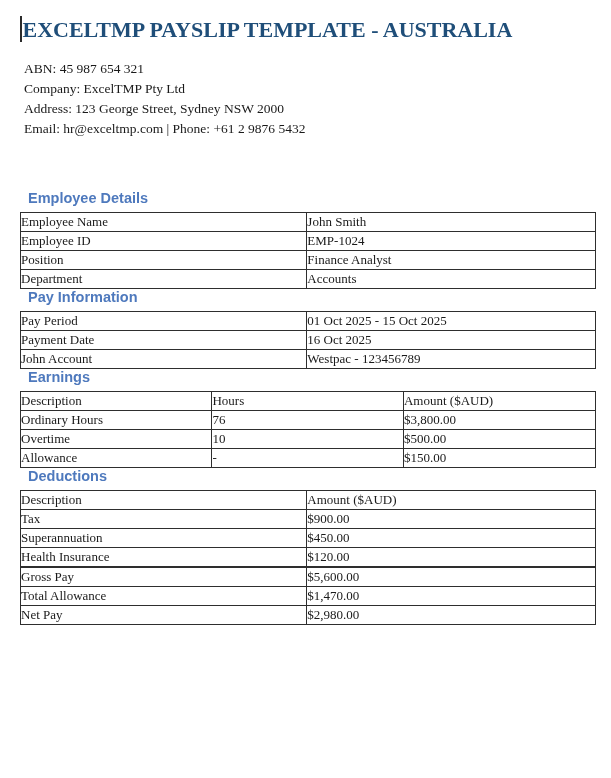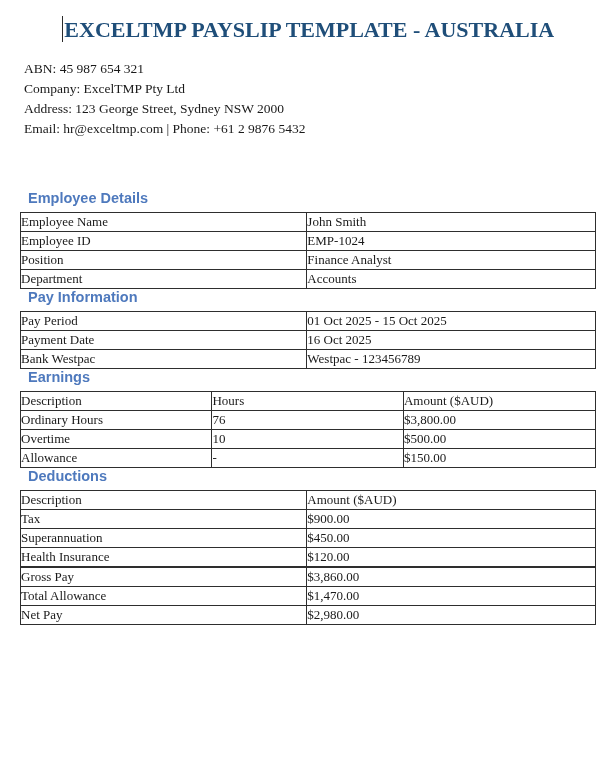--- a/index.html
+++ b/index.html
@@ -15,21 +15,21 @@
     overflow: hidden;
   }
   .page {
     padding: 16px 15px 0 20px;
     box-sizing: border-box;
     width: 611px;
     height: 778px;
   }
   .doc-title {
     margin: 0;
-    text-align: center;
+    text-align: left;
     font-size: 22px;
     line-height: 28px;
     font-weight: bold;
     color: var(--title_blue, #1F4E79);
     font-family: "Liberation Serif", serif;
     white-space: nowrap;
   }
   .caret {
     display: inline-block;
     width: 1.5px;
@@ -129,21 +129,21 @@
       <tbody>
         <tr>
           <td>Pay Period</td>
           <td>01 Oct 2025 - 15 Oct 2025</td>
         </tr>
         <tr>
           <td>Payment Date</td>
           <td>16 Oct 2025</td>
         </tr>
         <tr>
-          <td>Bank Westpac</td>
+          <td>John Account</td>
           <td>Westpac - 123456789</td>
         </tr>
       </tbody>
     </table>
   </div>
 
   <div class="section">
     <h2 class="sec-heading">Earnings</h2>
     <table>
       <colgroup>
@@ -206,21 +206,21 @@
 
   <div class="section">
     <table>
       <colgroup>
           <col class="half">
           <col>
         </colgroup>
       <tbody>
         <tr>
           <td>Gross Pay</td>
-          <td>$3,860.00</td>
+          <td>$5,600.00</td>
         </tr>
         <tr>
           <td>Total Allowance</td>
           <td>$1,470.00</td>
         </tr>
         <tr>
           <td>Net Pay</td>
           <td>$2,980.00</td>
         </tr>
       </tbody>

